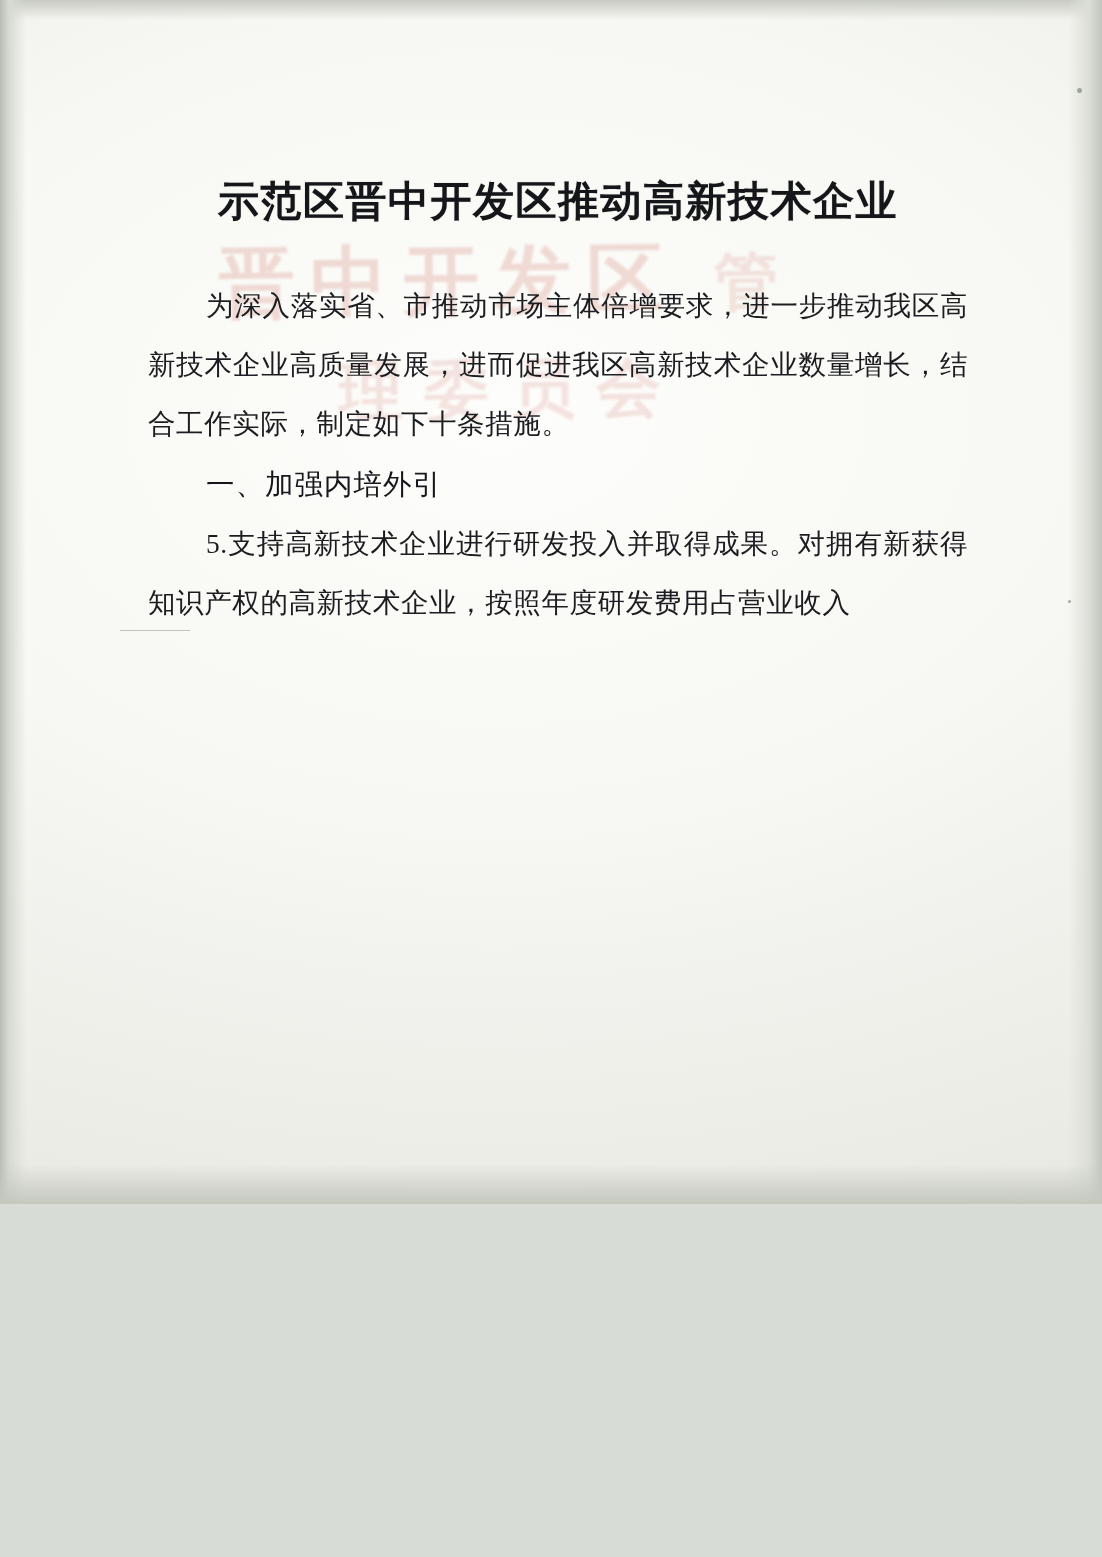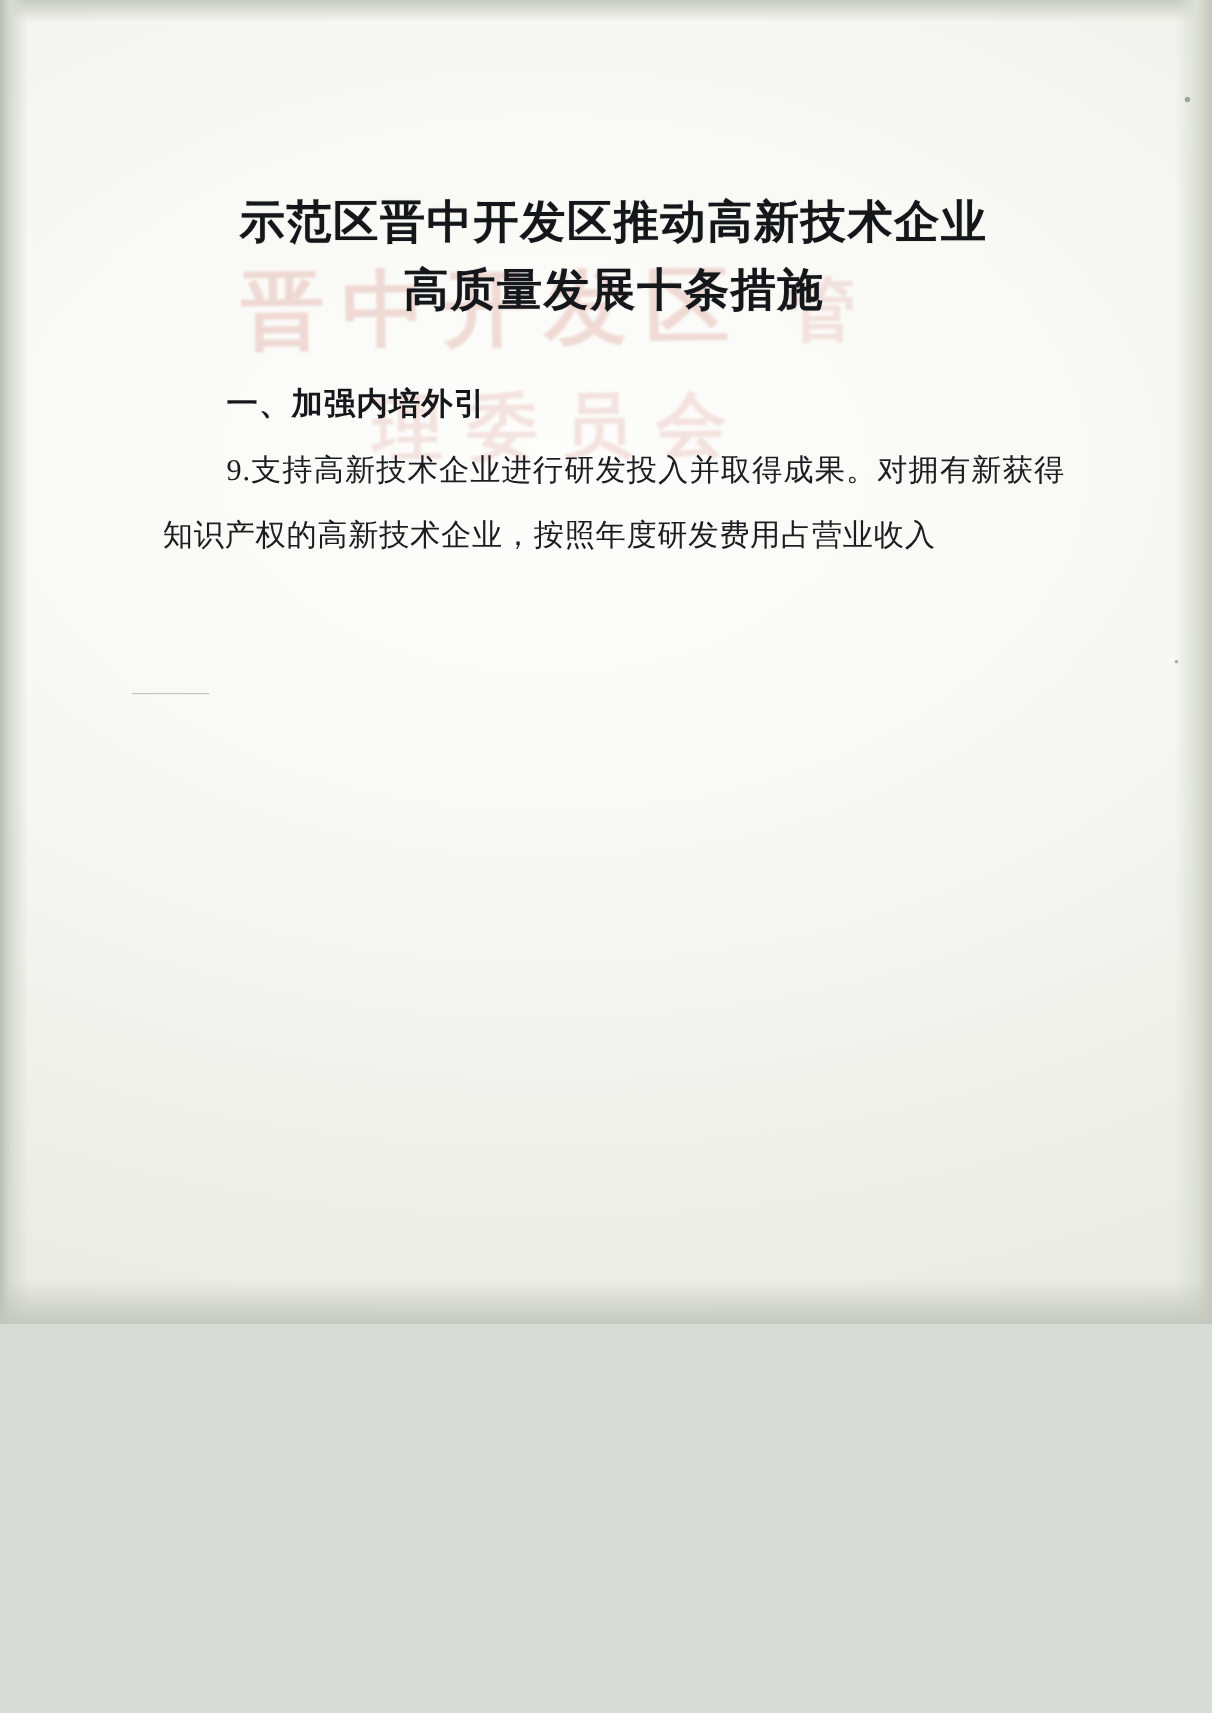--- a/index.html
+++ b/index.html
@@ -121,21 +121,21 @@
     font-size: 27.5px;
     line-height: 59px;
     color: #1b1d20;
     text-align: justify;
     text-indent: 58px;
     letter-spacing: 0.6px;
   }
   h2.section {
     margin: 0;
     font-family: "Liberation Sans", sans-serif;
-    font-weight: bold;
+    font-weight: normal;
     font-size: 28.5px;
     line-height: 59px;
     color: #15171b;
     text-indent: 58px;
     letter-spacing: 1px;
   }
   .page-number {
     position: absolute;
     left: 170px;
     top: 1452px;
@@ -162,28 +162,28 @@
 
   <div class="crease-a"></div>
   <div class="crease-b"></div>
   <div class="speck" style="left:1077px; top:88px; width:5px; height:5px;"></div>
   <div class="speck" style="left:1068px; top:600px; width:3px; height:3px;"></div>
 
   <div class="content">
 
     <h1 class="doc-title">
       <span class="tl">示范区晋中开发区推动高新技术企业</span>
-      <span class="tl">高质量发展十条措施</span>
     </h1>
 
+    <p class="para">为深入落实省、市推动市场主体倍增要求，进一步推动我区高新技术企业高质量发展，进而促进我区高新技术企业数量增长，结合工作实际，制定如下十条措施。</p>
 
     <h2 class="section">一、加强内培外引</h2>
 
 
 
 
-    <p class="para">9.支持高新技术企业进行研发投入并取得成果。对拥有新获得知识产权的高新技术企业，按照年度研发费用占营业收入</p>
+    <p class="para">5.支持高新技术企业进行研发投入并取得成果。对拥有新获得知识产权的高新技术企业，按照年度研发费用占营业收入</p>
 
   </div>
 
   <div class="page-number">— 2 —</div>
 
 </div>
 
 </body></html>

